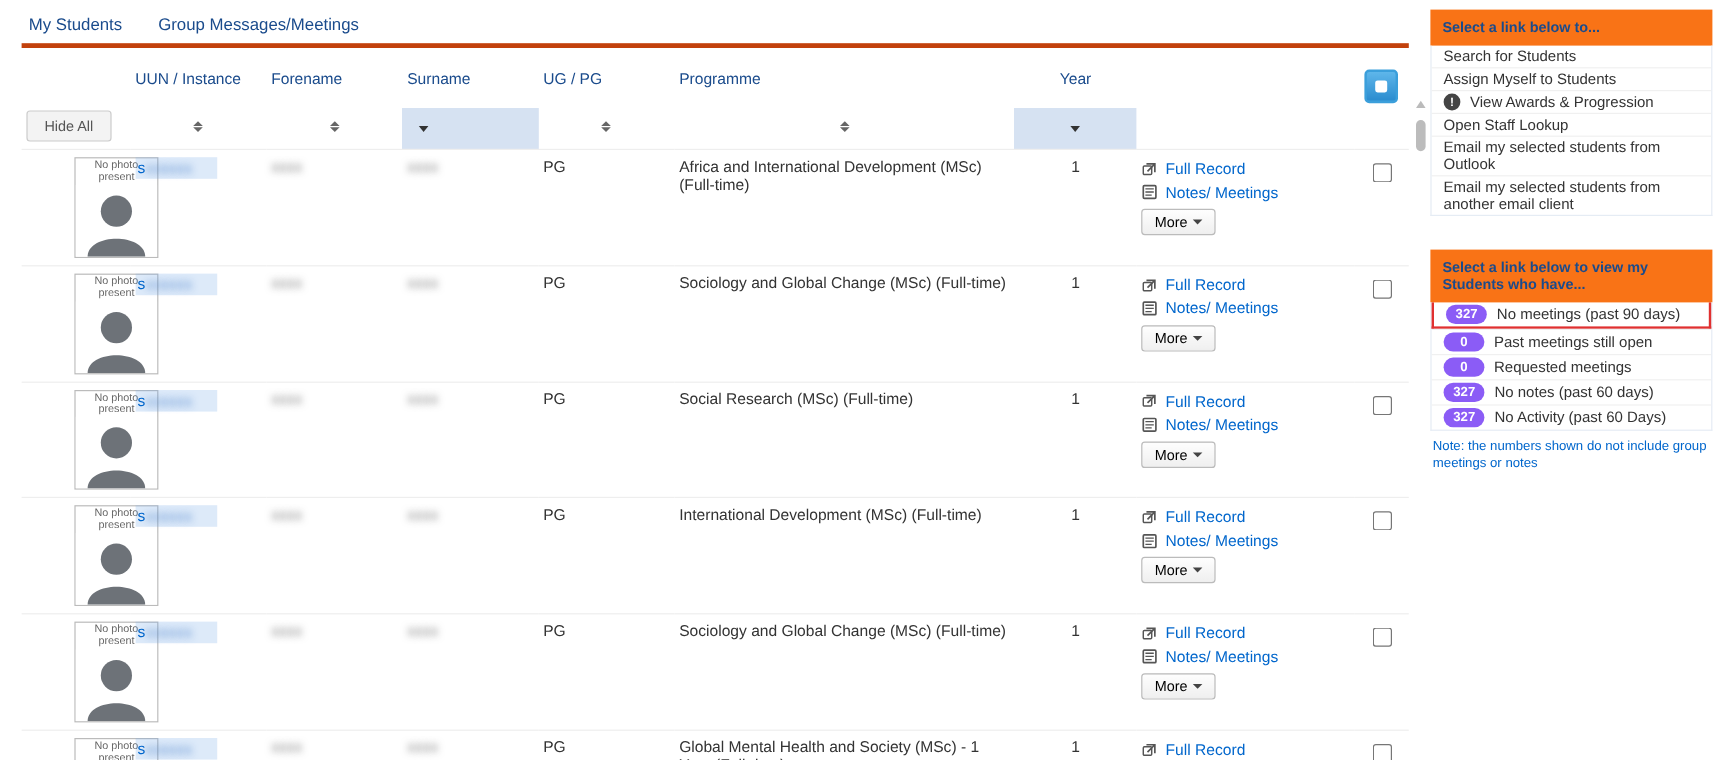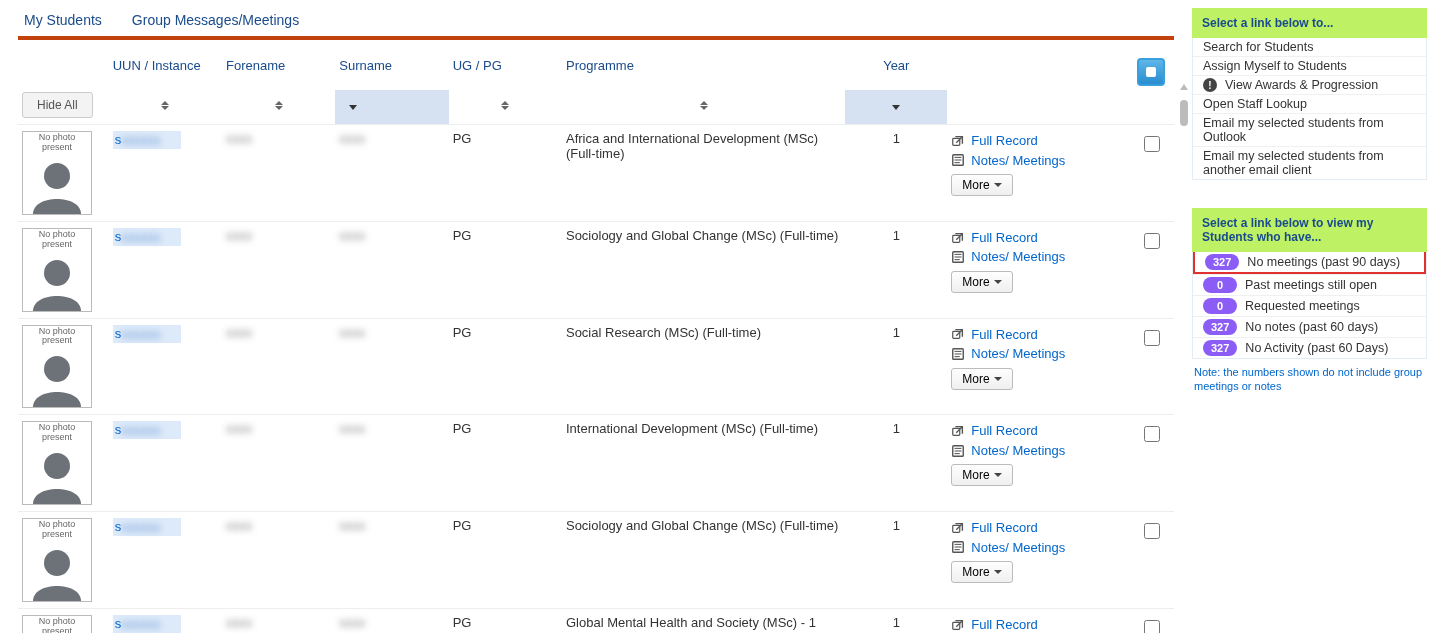--- a/index.html
+++ b/index.html
@@ -116,20 +116,21 @@
 .avatar-cell {
   width: 72px;
 }
 .avatar-box {
   width: 68px;
   border: 1px solid #bbb;
   text-align: center;
   font-size: 9px;
   color: #666;
   line-height: 1.1;
+  margin-left: 40px;
 }
 .avatar-box .ph-text {
   padding: 1px 0;
 }
 .avatar-svg {
   width: 68px; height: 60px;
   display: block;
 }
 .uun-link {
   color: #0066cc;
@@ -170,21 +171,21 @@
   align-items: center;
   gap: 4px;
 }
 .more-btn .caret {
   width:0;height:0;border-left:4px solid transparent;border-right:4px solid transparent;border-top:4px solid #444;
 }
 .row-check { width: 16px; height: 16px; }
 
 
 .panel-head {
-  background: #bef264;
+  background: #f97316;
   color: #1a4b8c;
   font-weight: bold;
   font-size: 12px;
   padding: 8px 10px;
 }
 .panel-body {
   border-left: 1px solid #e5ecf4;
   border-right: 1px solid #e5ecf4;
   border-bottom: 1px solid #e5ecf4;
 }

